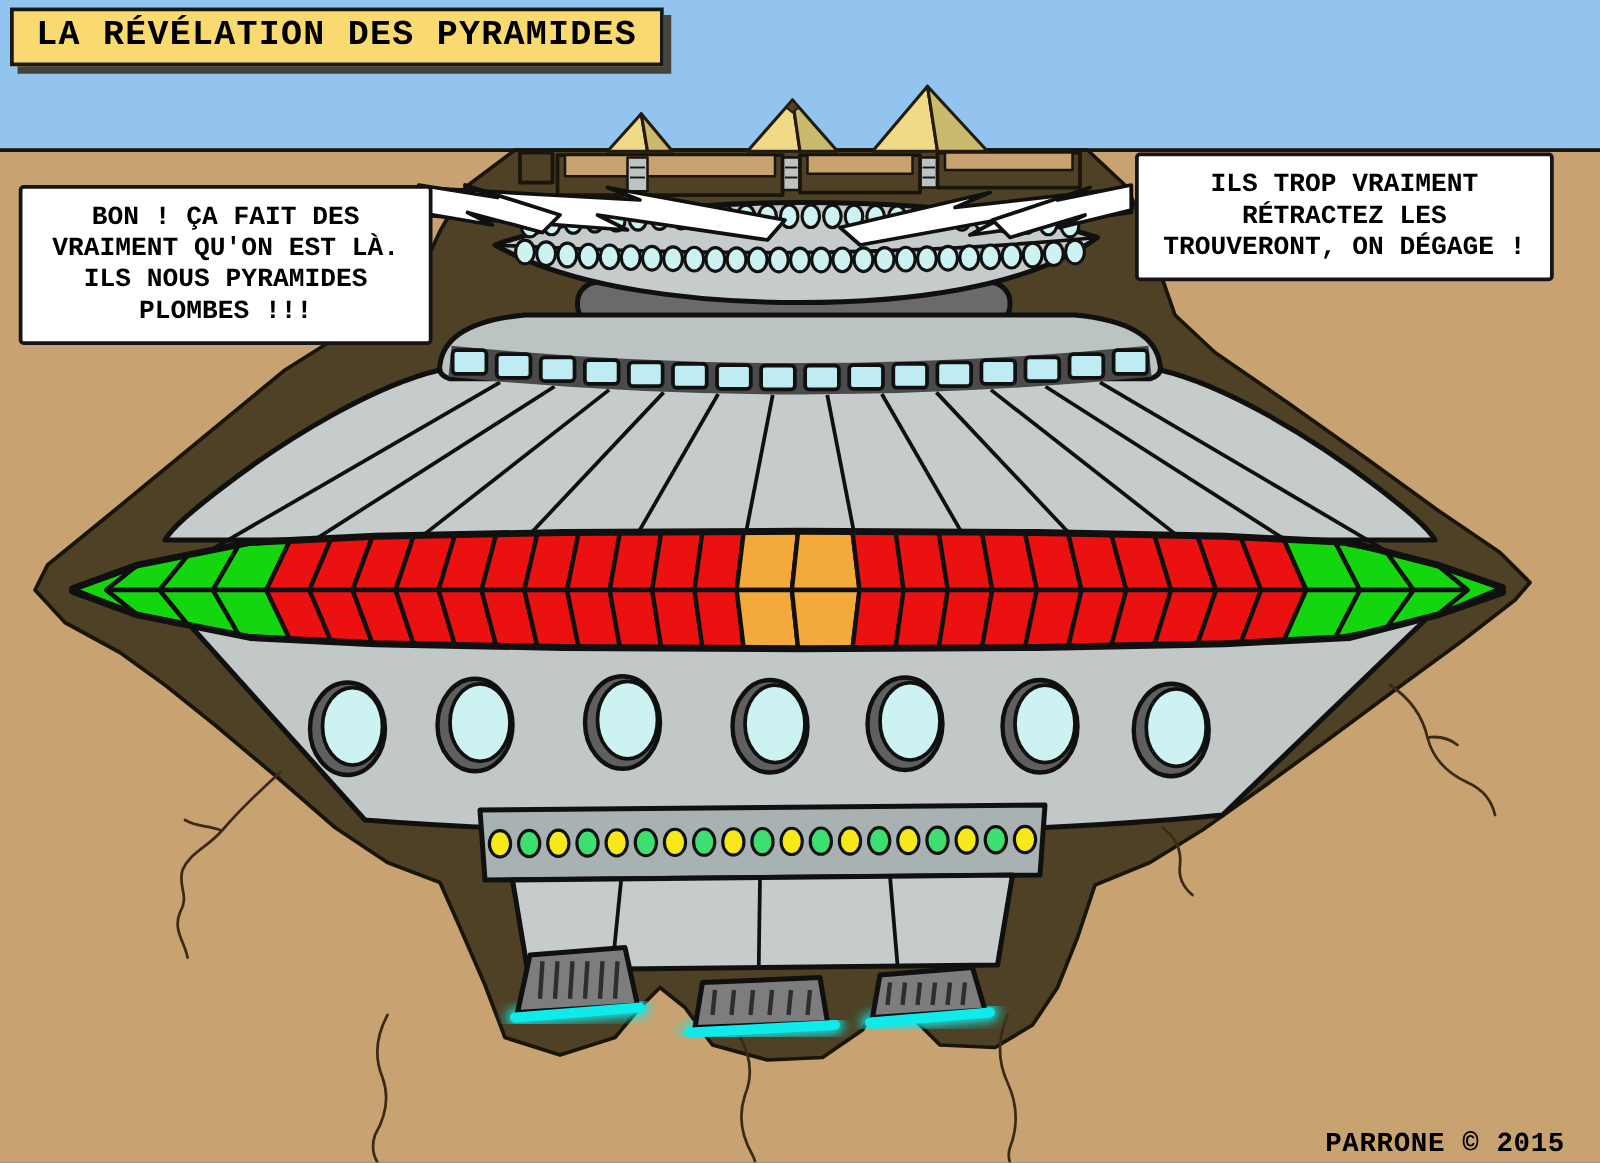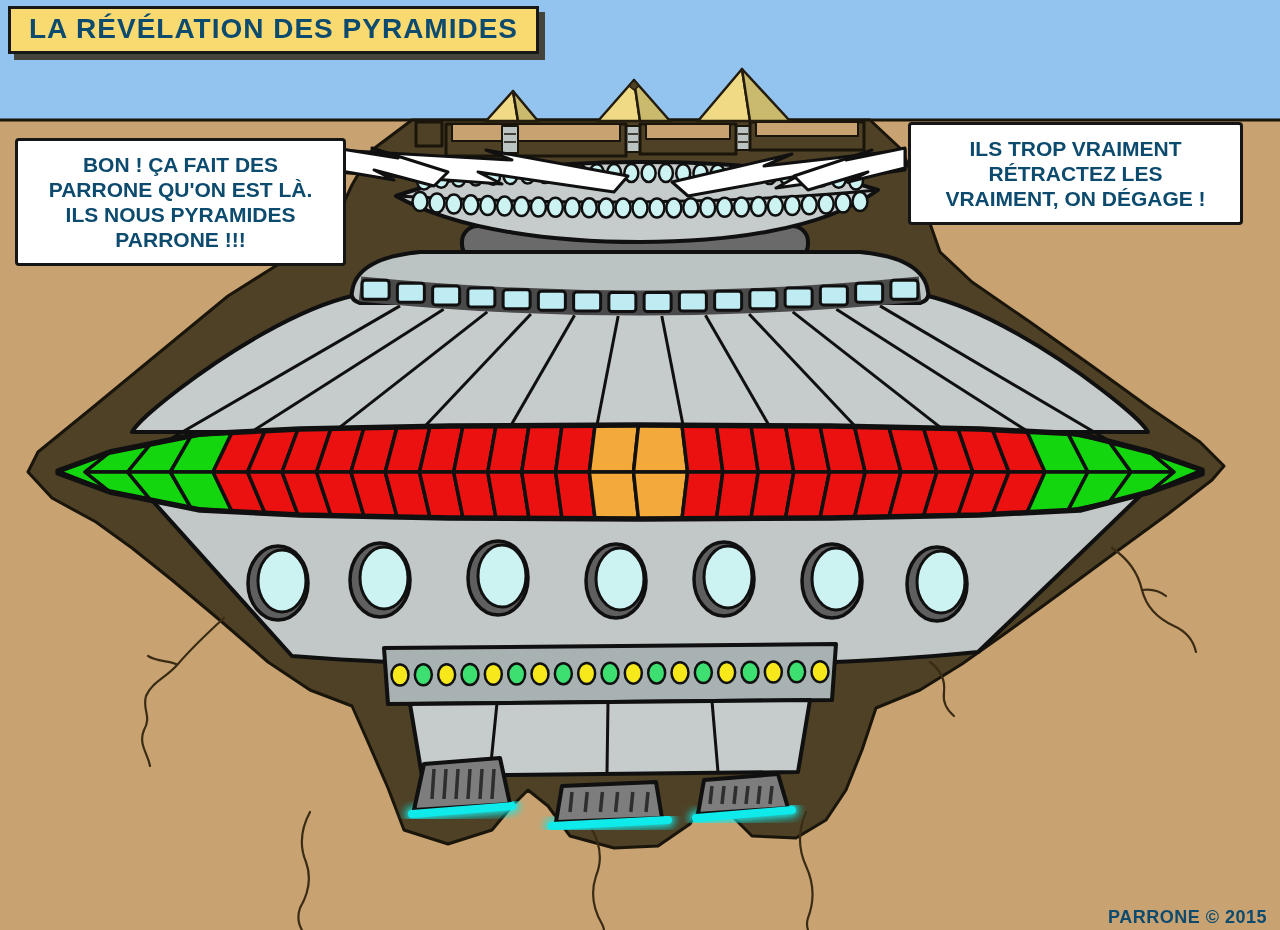--- a/index.html
+++ b/index.html
@@ -1,28 +1,28 @@
 <!DOCTYPE html>
 <html><head>
 <meta charset="utf-8">
 <style>
   html,body{margin:0;padding:0;background:#888;}
   #page{position:relative;width:1280px;height:930px;overflow:hidden;
         font-family:"Liberation Sans","DejaVu Sans",sans-serif;background:#c9a271;}
   #scene{position:absolute;left:0;top:0;}
-  .overlay{position:absolute;color:#0c4a6e;}
+  .overlay{position:absolute;color:#000000;font-family:Liberation Mono, monospace;}
   #title-banner{left:8px;top:6px;background:#f8da70;border:3px solid #181818;
       padding:4px 18px 6px 18px;font-size:28px;font-weight:bold;letter-spacing:1px;
       box-shadow:6px 6px 0 0 #44443c;white-space:nowrap;}
   .bubble{background:#ffffff;border:3px solid #151515;border-radius:4px;
       text-align:center;font-weight:bold;font-size:21px;line-height:25px;
       padding:11px 4px;}
-  #bubble-left{left:15px;top:138px;width:317px;}
+  #bubble-left{left:15px;top:148px;width:317px;}
   #bubble-right{left:908px;top:122px;width:321px;}
-  #signature{right:13px;bottom:2px;font-size:18px;font-weight:bold;letter-spacing:.5px;text-align:center;}
+  #signature{right:28px;bottom:2px;font-size:22px;font-weight:bold;letter-spacing:.5px;text-align:center;}
 </style>
 </head>
 <body>
 
 <div id="page">
 
 <svg id="scene" width="1280" height="930" viewBox="0 0 1280 930">
   <defs>
     <filter id="glow" x="-60%" y="-60%" width="220%" height="220%">
       <feGaussianBlur stdDeviation="4.5"></feGaussianBlur>
@@ -346,26 +346,26 @@
     <polygon points="335,148 398,158 372,148 448,172 434,186 374,170 394,180 335,170"></polygon>
     <polygon points="905,150 764,166 792,154 672,182 688,196 798,176 776,188 905,170"></polygon>
     <polygon points="905,148 846,160 872,150 794,176 808,190 868,172 848,182 905,168"></polygon>
   </g>
 </svg>
 
 <div id="title-banner" class="overlay">LA RÉVÉLATION DES PYRAMIDES</div>
 
 <div id="bubble-left" class="overlay bubble">
   <div>BON ! ÇA FAIT DES</div>
-  <div>PARRONE QU'ON EST LÀ.</div>
+  <div>VRAIMENT QU'ON EST LÀ.</div>
   <div>ILS NOUS PYRAMIDES</div>
-  <div>PARRONE !!!</div>
+  <div>PLOMBES !!!</div>
 </div>
 
 <div id="bubble-right" class="overlay bubble">
   <div>ILS TROP VRAIMENT</div>
   <div>RÉTRACTEZ LES</div>
-  <div>VRAIMENT, ON DÉGAGE !</div>
+  <div>TROUVERONT, ON DÉGAGE !</div>
 </div>
 
 <div id="signature" class="overlay">PARRONE © 2015</div>
 
 </div>
 
 </body></html>

